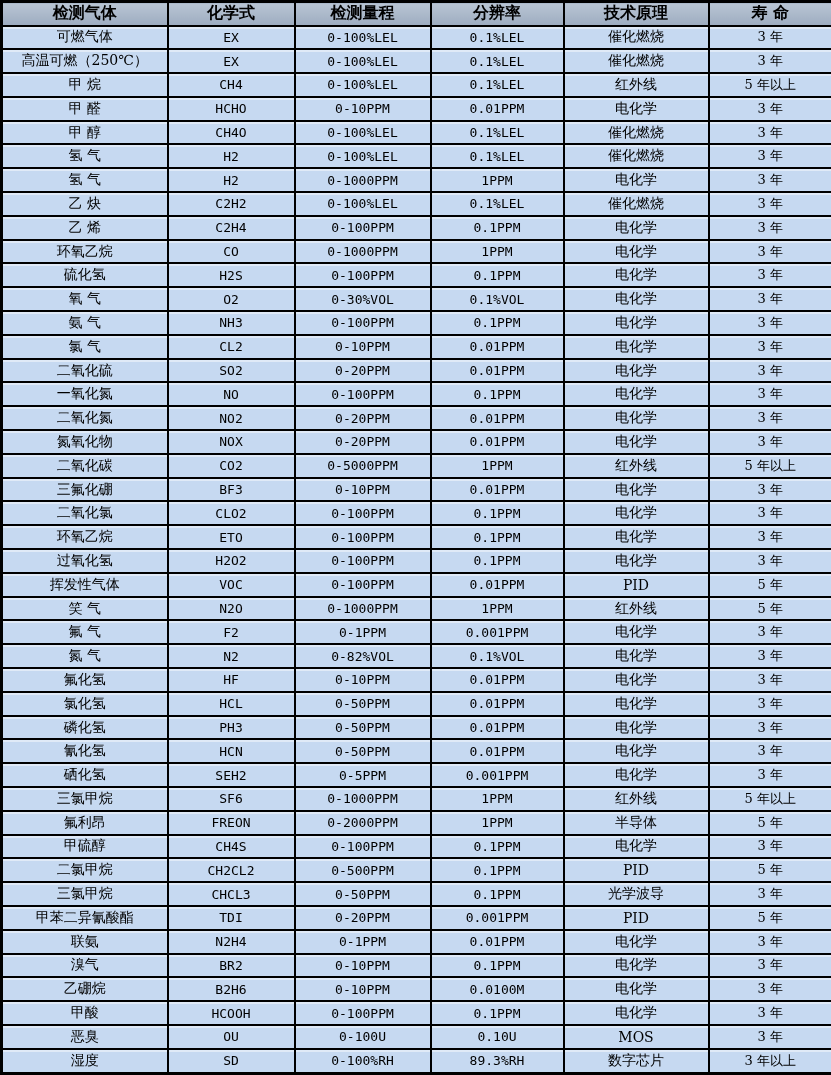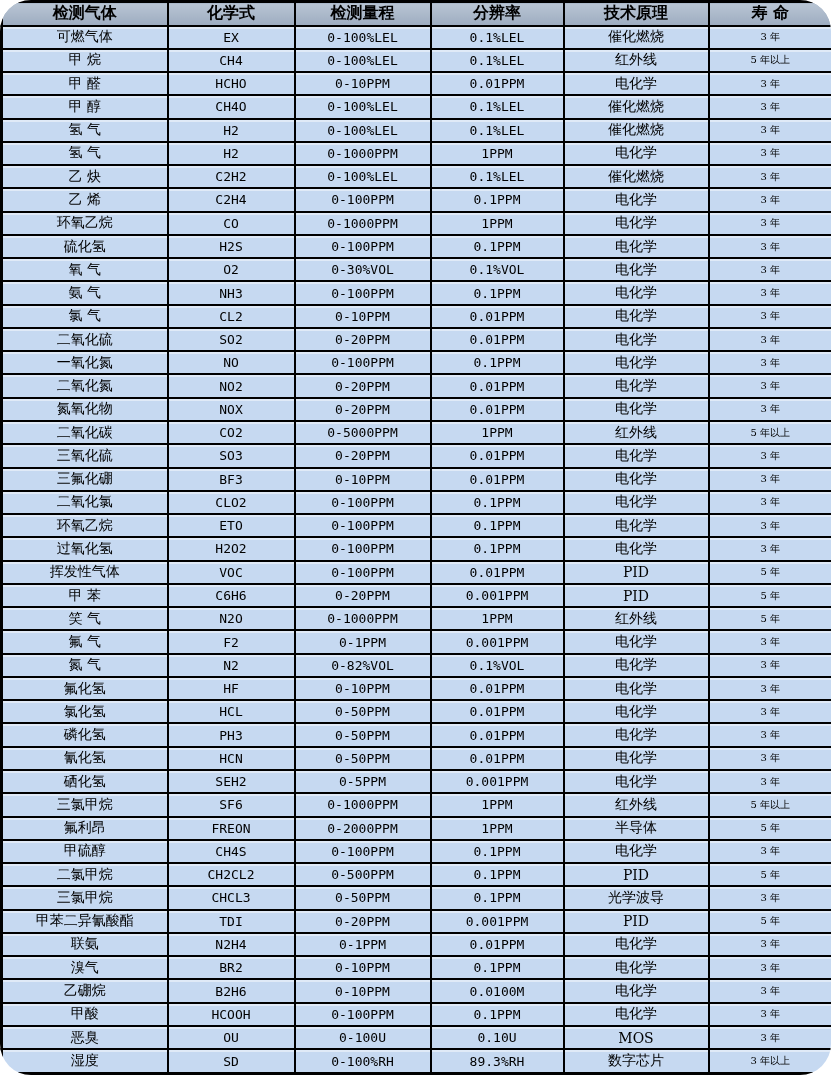--- a/index.html
+++ b/index.html
@@ -5,21 +5,20 @@
   :root{
     --border: #000000;
     --row-bg: #c6d9f1;
     --header-bg: #a8b6c8;
     --text: #000000;
   }
   html,body{margin:0;padding:0;background:#ffffff;}
   .page{
     width:831px;height:1075px;overflow:hidden;
     font-family:"Liberation Sans", sans-serif;
-    border-radius:31px;
   }
   table.spec{
     width:831px;height:1075px;
     border-collapse:collapse;table-layout:fixed;
     border:3px solid var(--border);
     box-sizing:border-box;
   }
   col.c0{width:166px}
   col.c1{width:127px}
   col.c2{width:136px}
@@ -45,21 +44,21 @@
     box-shadow:inset 0 2px 0 rgba(255,255,255,0.45);
     font-size:13px;
     font-family:"DejaVu Sans Mono","Liberation Mono",monospace;
   }
   td.col-0,td.col-4{
     font-size:14px;
     font-family:"DejaVu Serif","Liberation Serif",serif;
   }
   td.col-5{
     font-family:"DejaVu Serif","Liberation Serif",serif;
-    font-size:10px;
+    font-size:13px;
   }
 </style>
 </head>
 <body>
 
 <div class="page">
   <table class="spec">
     <colgroup>
       <col class="c0">
         <col class="c1">
@@ -81,20 +80,28 @@
     <tbody>
         <tr>
           <td class="col-0">可燃气体</td>
           <td class="col-1">EX</td>
           <td class="col-2">0-100%LEL</td>
           <td class="col-3">0.1%LEL</td>
           <td class="col-4">催化燃烧</td>
           <td class="col-5">3 年</td>
         </tr>
         <tr>
+          <td class="col-0">高温可燃（250℃）</td>
+          <td class="col-1">EX</td>
+          <td class="col-2">0-100%LEL</td>
+          <td class="col-3">0.1%LEL</td>
+          <td class="col-4">催化燃烧</td>
+          <td class="col-5">3 年</td>
+        </tr>
+        <tr>
           <td class="col-0">甲 烷</td>
           <td class="col-1">CH4</td>
           <td class="col-2">0-100%LEL</td>
           <td class="col-3">0.1%LEL</td>
           <td class="col-4">红外线</td>
           <td class="col-5">5 年以上</td>
         </tr>
         <tr>
           <td class="col-0">甲 醛</td>
           <td class="col-1">HCHO</td>
@@ -217,28 +224,20 @@
         </tr>
         <tr>
           <td class="col-0">二氧化碳</td>
           <td class="col-1">CO2</td>
           <td class="col-2">0-5000PPM</td>
           <td class="col-3">1PPM</td>
           <td class="col-4">红外线</td>
           <td class="col-5">5 年以上</td>
         </tr>
         <tr>
-          <td class="col-0">三氧化硫</td>
-          <td class="col-1">SO3</td>
-          <td class="col-2">0-20PPM</td>
-          <td class="col-3">0.01PPM</td>
-          <td class="col-4">电化学</td>
-          <td class="col-5">3 年</td>
-        </tr>
-        <tr>
           <td class="col-0">三氟化硼</td>
           <td class="col-1">BF3</td>
           <td class="col-2">0-10PPM</td>
           <td class="col-3">0.01PPM</td>
           <td class="col-4">电化学</td>
           <td class="col-5">3 年</td>
         </tr>
         <tr>
           <td class="col-0">二氧化氯</td>
           <td class="col-1">CLO2</td>
@@ -261,28 +260,20 @@
           <td class="col-2">0-100PPM</td>
           <td class="col-3">0.1PPM</td>
           <td class="col-4">电化学</td>
           <td class="col-5">3 年</td>
         </tr>
         <tr>
           <td class="col-0">挥发性气体</td>
           <td class="col-1">VOC</td>
           <td class="col-2">0-100PPM</td>
           <td class="col-3">0.01PPM</td>
-          <td class="col-4">PID</td>
-          <td class="col-5">5 年</td>
-        </tr>
-        <tr>
-          <td class="col-0">甲 苯</td>
-          <td class="col-1">C6H6</td>
-          <td class="col-2">0-20PPM</td>
-          <td class="col-3">0.001PPM</td>
           <td class="col-4">PID</td>
           <td class="col-5">5 年</td>
         </tr>
         <tr>
           <td class="col-0">笑 气</td>
           <td class="col-1">N2O</td>
           <td class="col-2">0-1000PPM</td>
           <td class="col-3">1PPM</td>
           <td class="col-4">红外线</td>
           <td class="col-5">5 年</td>

